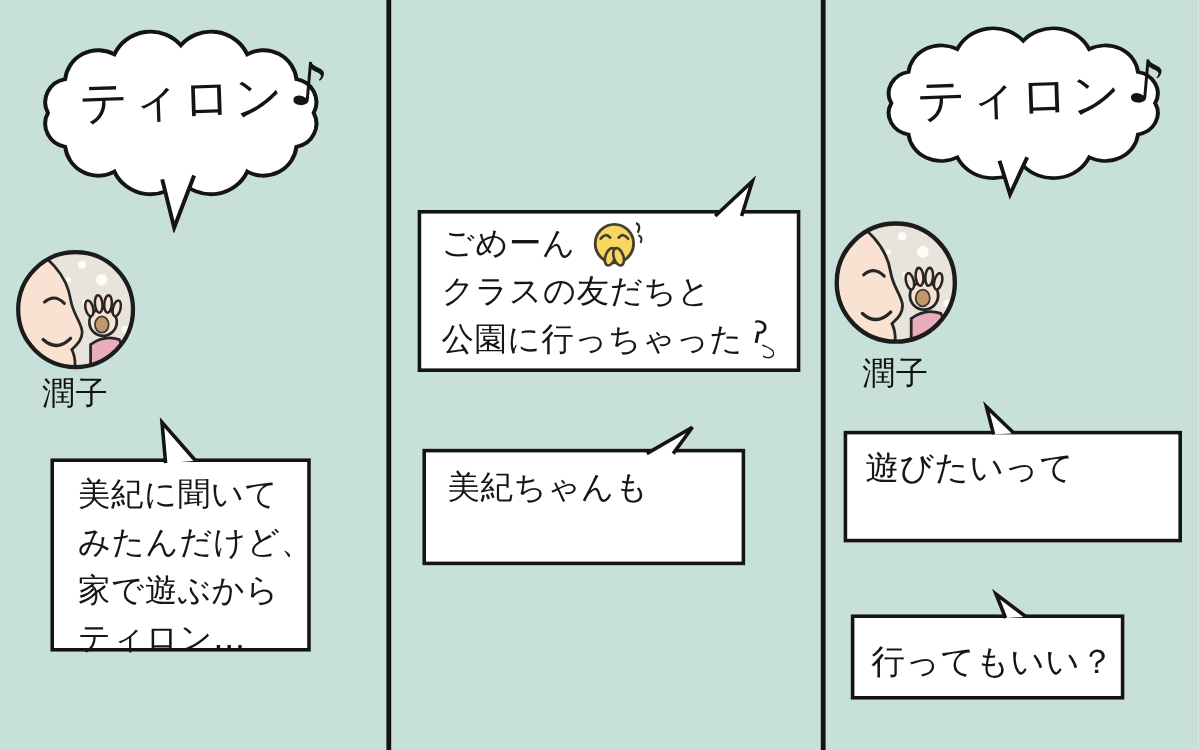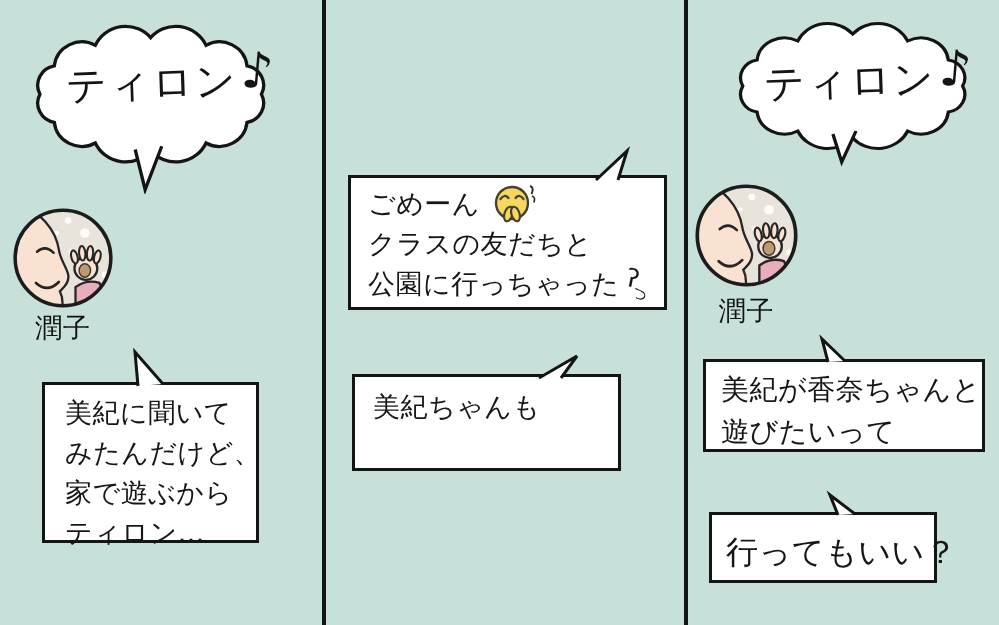--- a/index.html
+++ b/index.html
@@ -134,27 +134,26 @@
   <div class="cloud-text" style="left:764px; top:48px;">
     <span>ティロン</span><span class="note">♪</span>
   </div>
 
   <svg class="avatar-svg" style="left:693px; top:182px;" width="107" height="107" viewBox="0 0 100 100">
     <use href="#avatar-art"></use>
   </svg>
   <div class="name-label" style="left:693px; top:293px; width:107px;">潤子</div>
 
   <div class="speech" style="left:703px; top:359px; width:282px; height:93px; padding:7px 0 0 15px;">
-    <span class="txt line" style="font-size:28px; line-height:42px;">美紀が香奈ちゃんと</span>
     <span class="txt line" style="font-size:28px; line-height:42px;">遊びたいって</span>
   </div>
   <svg class="tail-svg" style="left:814px; top:334px;" width="40" height="30" viewBox="0 0 40 30">
     <path d="M 14 28 L 8 5 L 31 27" fill="#ffffff" stroke="#141414" stroke-width="3"></path>
   </svg>
 
   <div class="speech" style="left:709px; top:512px; width:228px; height:71px; padding:17px 0 0 14px;">
-    <span class="txt line" style="font-size:32px;text-align:right;">行ってもいい？</span>
+    <span class="txt line" style="font-size:28px;">行ってもいい？</span>
   </div>
   <svg class="tail-svg" style="left:821px; top:488px;" width="40" height="29" viewBox="0 0 40 29">
     <path d="M 17 27 L 9 7 L 34 26" fill="#ffffff" stroke="#141414" stroke-width="3"></path>
   </svg>
 
 </div>
 
 </body></html>

